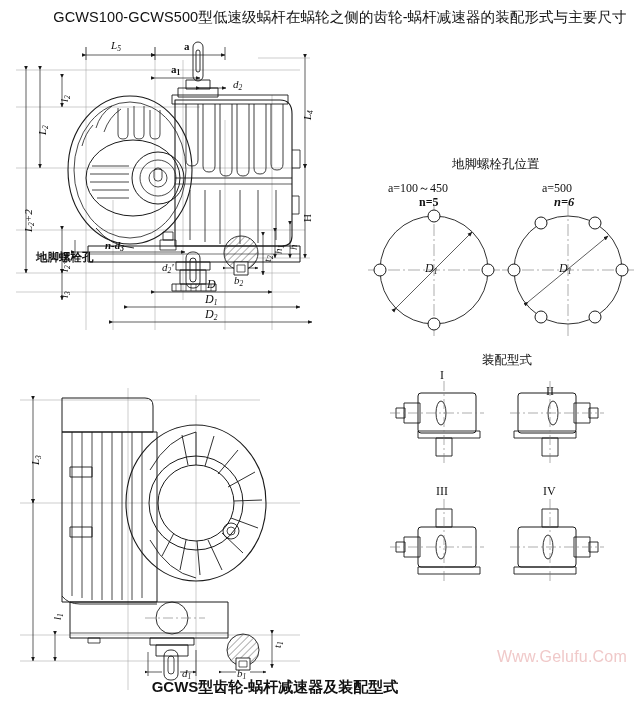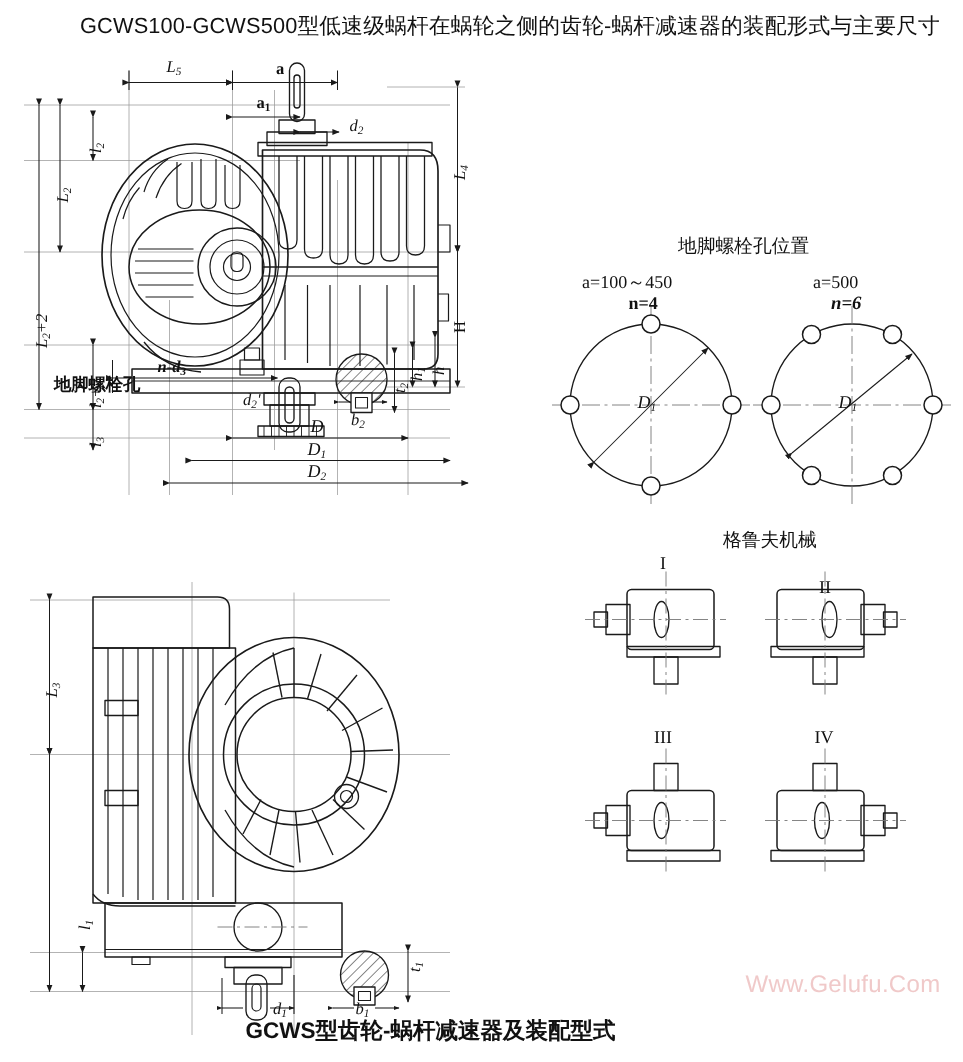--- a/index.html
+++ b/index.html
@@ -4,21 +4,21 @@
 <style>
   html,body{margin:0;padding:0;background:#fff;}
   body{width:642px;height:708px;position:relative;overflow:hidden;
        font-family:"Liberation Serif",serif;color:#1a1a1a;}
   #root{position:absolute;left:0;top:0;width:642px;height:708px;}
 
   .title{position:absolute;left:0;top:8px;width:642px;text-align:center;
          font-family:"Liberation Sans",sans-serif;font-size:14.5px;
          letter-spacing:.1px;color:#111;white-space:nowrap;padding-left:19px;}
 
-  .caption{position:absolute;left:12px;top:678px;width:550px;text-align:center;
+  .caption{position:absolute;left:0;top:678px;width:550px;text-align:center;
            font-family:"Liberation Sans",sans-serif;font-weight:bold;
            font-size:15px;color:#111;}
 
   .svgwrap{position:absolute;left:0;top:0;width:642px;height:708px;}
 
   
   .lbl{position:absolute;font-family:"Liberation Serif",serif;
        font-size:11px;font-style:italic;color:#111;white-space:nowrap;
        line-height:1;}
   .lbl.rom{font-style:normal;}
@@ -429,29 +429,29 @@
 
   <div class="lbl" style="left:162px;top:262px;">
     <span>d</span><sub>2</sub><span>'</span></div>
   <div class="lbl" style="left:234px;top:275px;">
     <span>b</span><sub>2</sub></div>
   <div class="lbl vert" style="left:262px;top:262px;">
     <span>t</span><sub>2</sub></div>
 
   <div class="lbl cnb" style="left:452px;top:158px;font-weight:normal;font-size:12.5px;">地脚螺栓孔位置</div>
   <div class="lbl" style="left:388px;top:182px;font-style:normal;font-size:12px;">a=100～450</div>
-  <div class="lbl" style="left:419px;top:196px;font-style:normal;font-weight:bold;font-size:12px;">n=4</div>
+  <div class="lbl" style="left:419px;top:196px;font-style:normal;font-weight:bold;font-size:12px;">n=5</div>
   <div class="lbl" style="left:542px;top:182px;font-style:normal;font-size:12px;">a=500</div>
   <div class="lbl" style="left:554px;top:196px;font-size:12.5px;font-weight:bold;text-align:right;">n=6</div>
   <div class="lbl" style="left:425px;top:262px;font-size:12px;">
     <span>D</span><sub>1</sub></div>
   <div class="lbl" style="left:559px;top:262px;font-size:12px;">
     <span>D</span><sub>1</sub></div>
 
-  <div class="lbl cnb" style="left:482px;top:354px;font-size:12.5px;">格鲁夫机械</div>
+  <div class="lbl cnb" style="left:482px;top:354px;font-size:12.5px;">装配型式</div>
   <div class="romlab" style="left:440px;top:368px;">I</div>
   <div class="romlab" style="left:546px;top:368px;margin-top:16px;">II</div>
   <div class="romlab" style="left:436px;top:484px;">III</div>
   <div class="romlab" style="left:543px;top:484px;">IV</div>
 
   <div class="lbl vert" style="left:30px;top:465px;">
     <span>L</span><sub>3</sub></div>
   <div class="lbl vert" style="left:52px;top:620px;">
     <span>l</span><sub>1</sub></div>
   <div class="lbl" style="left:182px;top:668px;">

